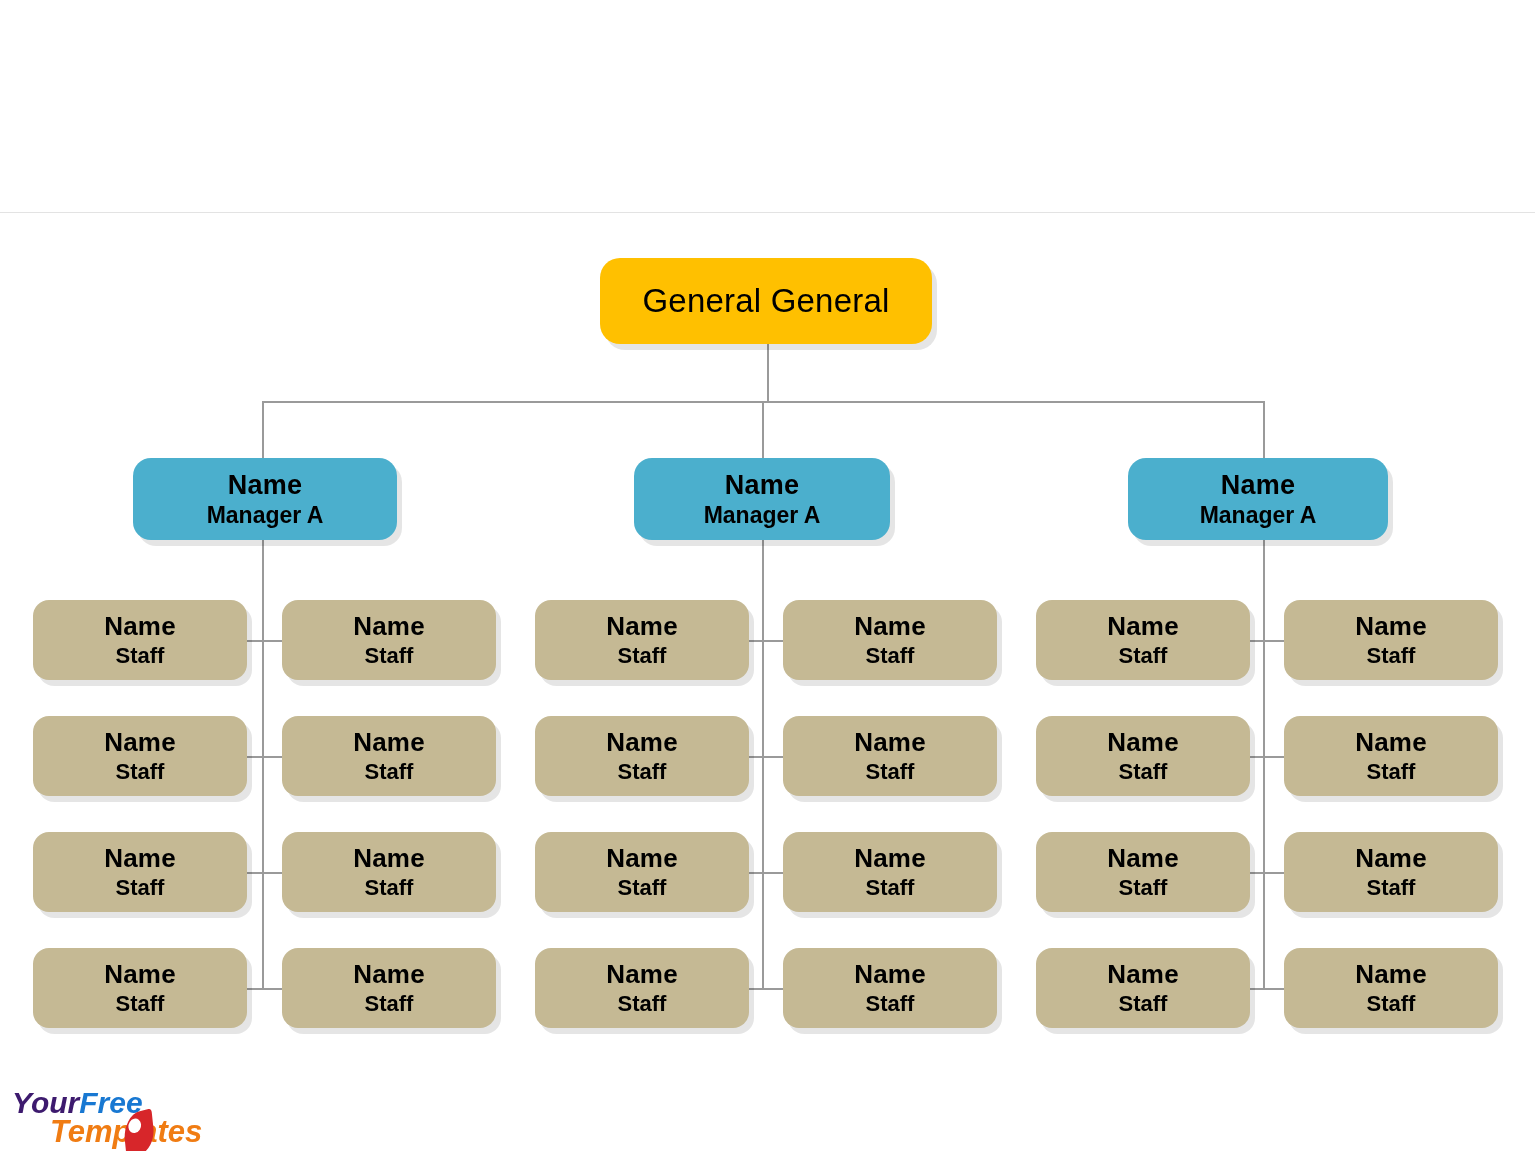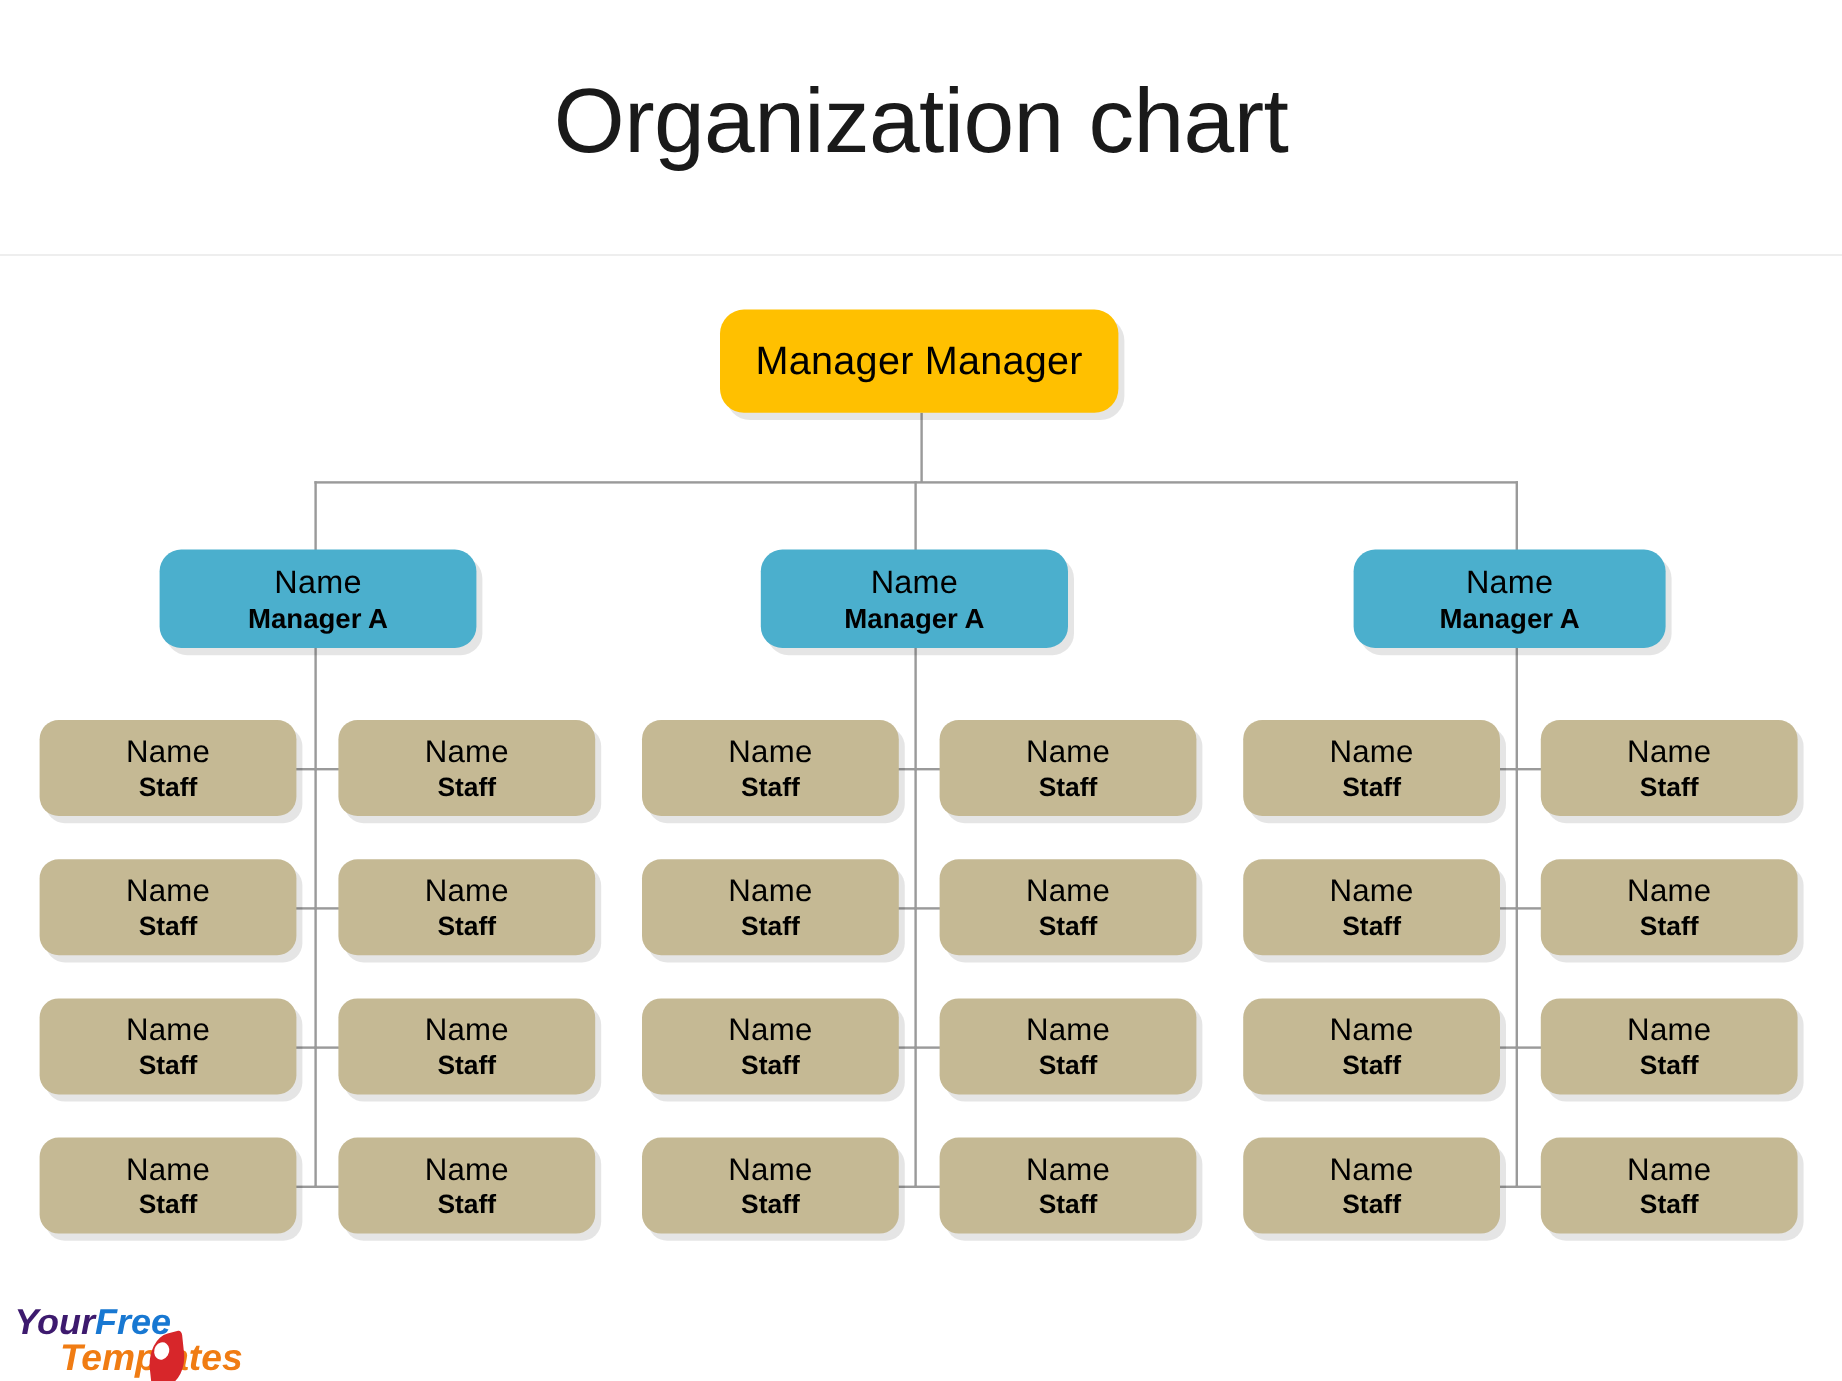--- a/index.html
+++ b/index.html
@@ -68,21 +68,21 @@
     border-radius: 20px;
   }
   .node.manager {
     background: #4BAFCD;
   }
   .node.staff {
     background: #C5B994;
     border-radius: 16px;
   }
   .node .headline {
-    font-weight: 400;
+    font-weight: 700;
     font-size: 27px;
     letter-spacing: 0.2px;
   }
   .node .subline {
     font-weight: 700;
     font-size: 23px;
     margin-top: 3px;
   }
   .node.gm .headline {
     font-weight: 400;
@@ -152,21 +152,20 @@
     height: 14px;
     background: #ffffff;
     border-radius: 50%;
   }
 </style>
 </head>
 <body>
 
 <div id="slide">
 
-  <div class="title">Organization chart</div>
   <div class="title-divider"></div>
 
   <div class="line vline" style="left:767px; top:344px; height:58px;"></div>
   <div class="line hline" style="left:262px; top:401px; width:1003px;"></div>
   <div class="line vline" style="left:262px; top:401px; height:60px;"></div>
   <div class="line vline" style="left:762px; top:401px; height:60px;"></div>
   <div class="line vline" style="left:1263px; top:401px; height:60px;"></div>
 
   <div class="line vline" style="left:262px; top:540px; height:449px;"></div>
   <div class="line vline" style="left:762px; top:540px; height:449px;"></div>
@@ -193,21 +192,21 @@
   <div class="line hline" style="left:1244px; top:640px; width:21px;"></div>
   <div class="line hline" style="left:1263px; top:640px; width:22px;"></div>
   <div class="line hline" style="left:1244px; top:756px; width:21px;"></div>
   <div class="line hline" style="left:1263px; top:756px; width:22px;"></div>
   <div class="line hline" style="left:1244px; top:872px; width:21px;"></div>
   <div class="line hline" style="left:1263px; top:872px; width:22px;"></div>
   <div class="line hline" style="left:1244px; top:988px; width:21px;"></div>
   <div class="line hline" style="left:1263px; top:988px; width:22px;"></div>
 
   <div class="node gm" style="left:600px; top:258px; width:332px; height:86px;">
-    <div class="headline">Manager Manager</div>
+    <div class="headline">General General</div>
   </div>
 
   <div class="node manager" style="left:133px; top:458px; width:264px; height:82px;">
     <div class="headline">Name</div>
     <div class="subline">Manager A</div>
   </div>
 
   <div class="node manager" style="left:634px; top:458px; width:256px; height:82px;">
     <div class="headline">Name</div>
     <div class="subline">Manager A</div>

